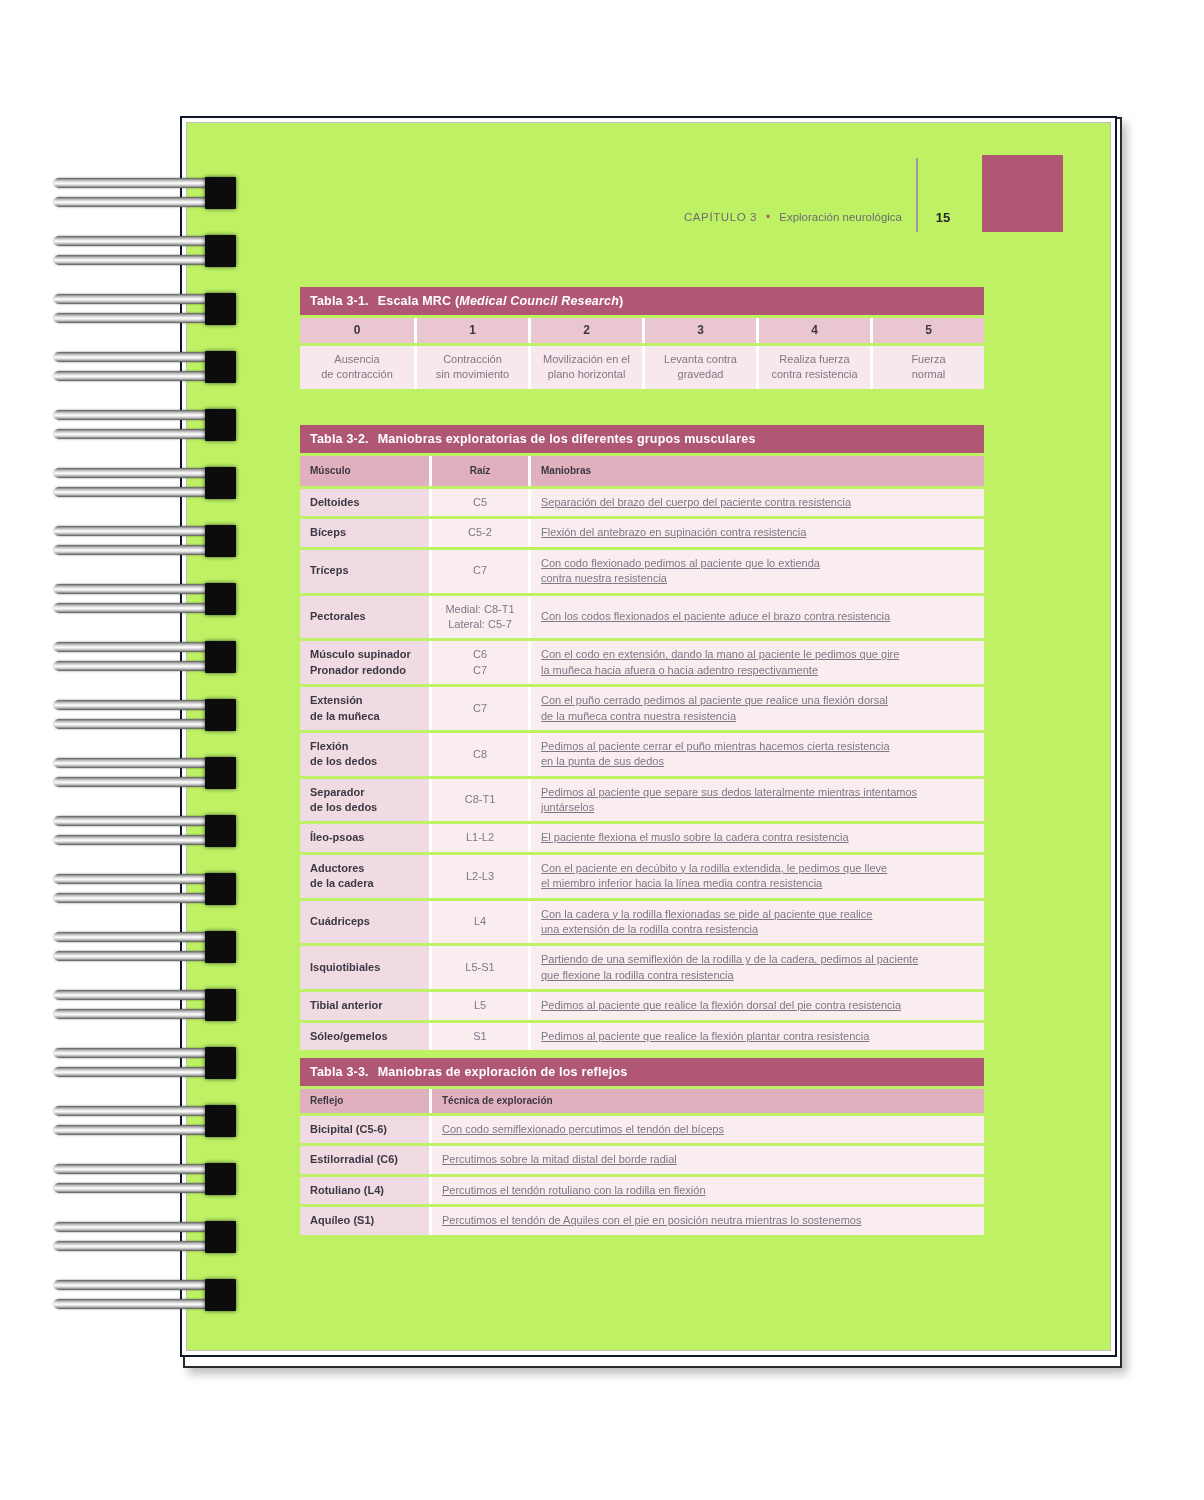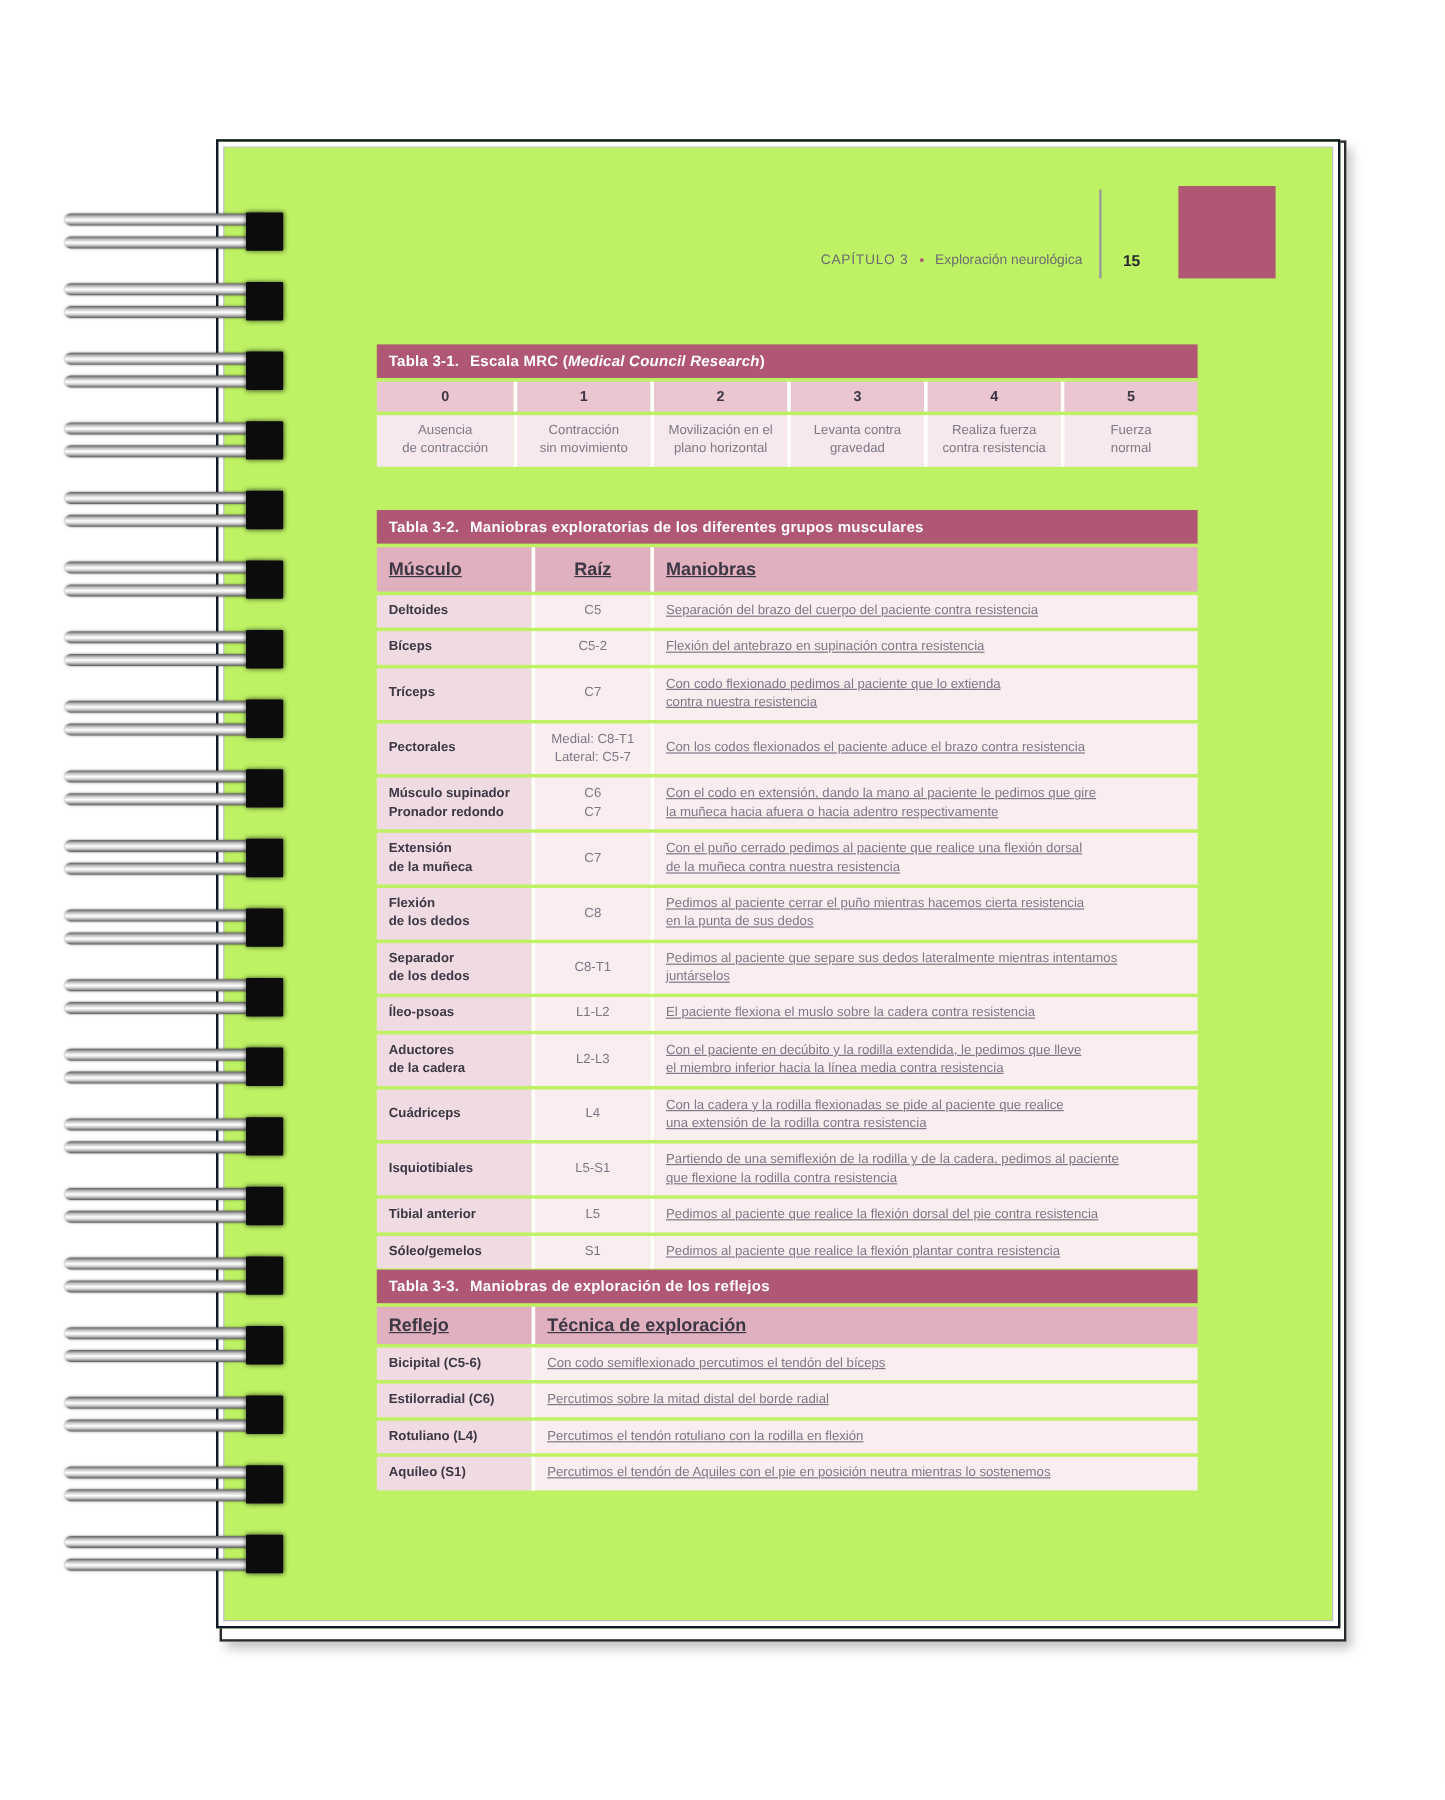--- a/index.html
+++ b/index.html
@@ -31,32 +31,32 @@
            align-items:center;justify-content:flex-end;gap:9px;font-size:11.5px;color:#6c6c72;}
   .runhead .chapter{letter-spacing:.6px;}
   .runhead .dot{color:var(--rose,#b05873);font-size:12px;line-height:1;}
   .head-divider{position:absolute;left:734px;top:40px;width:2px;height:74px;background:#9a9a9a;}
   .pagenum{position:absolute;left:728px;top:92px;width:66px;text-align:center;
            font-size:13px;font-weight:bold;color:#25252d;}
   .pink-square{position:absolute;left:800px;top:37px;width:81px;height:77px;
                background:var(--rose,#b05873);}
 
   
-  .tablebox{position:absolute;left:132px;width:684px;}
+  .tablebox{position:absolute;left:118px;width:684px;}
   .tbar{height:28px;line-height:28px;background:var(--rose,#b05873);color:#ffffff;
         font-size:12.5px;font-weight:bold;padding-left:10px;box-sizing:border-box;
         letter-spacing:.2px;}
   .tbar .tlabel{margin-right:9px;}
   .tbar em{font-style:italic;}
   table{border-collapse:separate;border-spacing:0 3px;width:100%;table-layout:fixed;}
   td,th{box-sizing:border-box;vertical-align:middle;white-space:pre-line;
         font-size:11px;line-height:1.4;border-left:3px solid #fff;border-right:0;}
   td:first-child,th:first-child{border-left:0;}
   th{font-weight:bold;color:#3c3744;}
-  .hd{background:var(--pink-header,#e1b0be);padding:5px 10px;text-align:left;font-size:15px;text-decoration:underline;}
+  .hd{background:var(--pink-header,#e1b0be);padding:5px 10px;text-align:left;font-size:10px;}
   .hd.c{text-align:center;padding:8px 4px;}
   .grade{background:var(--pink-grades,#eac6d1);padding:4px 4px;text-align:center;font-size:12px;}
   .desc{background:var(--pink-t1,#f6e8ec);padding:6px 5px;text-align:center;color:#7d7886;}
   .colA{background:var(--pink-first,#f0dbe2);font-weight:bold;color:#3c3744;
         padding:6px 10px;text-align:left;}
   .colB{background:var(--pink-cell,#f9edf0);color:#7d7886;padding:6px 4px;text-align:center;}
   .colC{background:var(--pink-cell,#f9edf0);color:#7d7886;padding:6px 10px;text-align:left;text-decoration:underline;}
 </style>
 </head>
 <body style="--rose: #b05873; --pink-header: #e1b0be; --pink-grades: #eac6d1; --pink-t1: #f6e8ec; --pink-first: #f0dbe2; --pink-cell: #f9edf0;">

